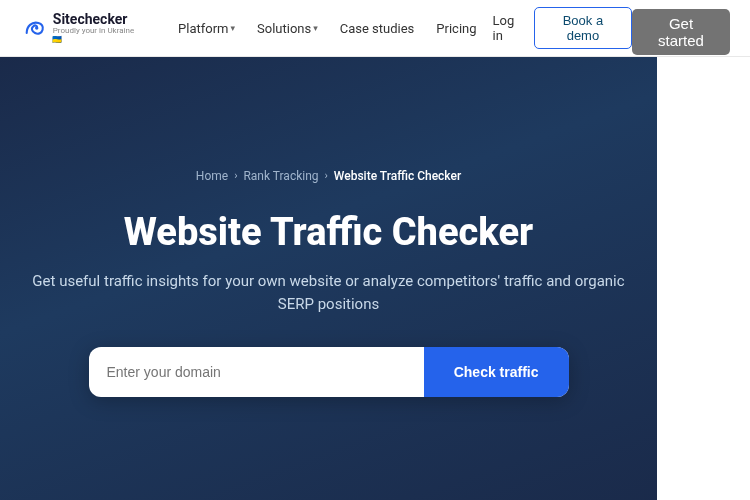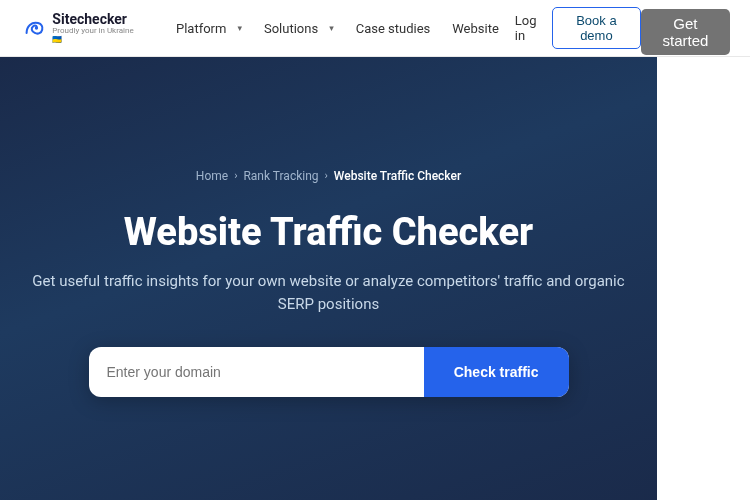--- a/index.html
+++ b/index.html
@@ -48,21 +48,21 @@
       gap: 6px;
       flex: 1;
     }
     .nav-item {
       font-size: 13px;
       color: #333;
       cursor: pointer;
       padding: 4px 8px;
       display: flex;
       align-items: center;
-      gap: 11px;
+      gap: 2px;
       white-space: nowrap;
     }
     .nav-chevron {
       font-size: 9px;
       color: #666;
     }
     #nav-right {
       display: flex;
       align-items: center;
       gap: 0;
@@ -191,21 +191,21 @@
       <span class="nav-chevron">▾</span>
     </span>
     <span class="nav-item">
       <span>Solutions</span>
       <span class="nav-chevron">▾</span>
     </span>
     <span class="nav-item">
       <span>Case studies</span>
     </span>
     <span class="nav-item">
-      <span>Website</span>
+      <span>Pricing</span>
     </span>
   </div>
 
   <div id="nav-right">
     <span id="login-btn">Log in</span>
     <button id="book-demo-btn">Book a demo</button>
     <button id="get-started-btn">Get started</button>
   </div>
 </nav>
 

